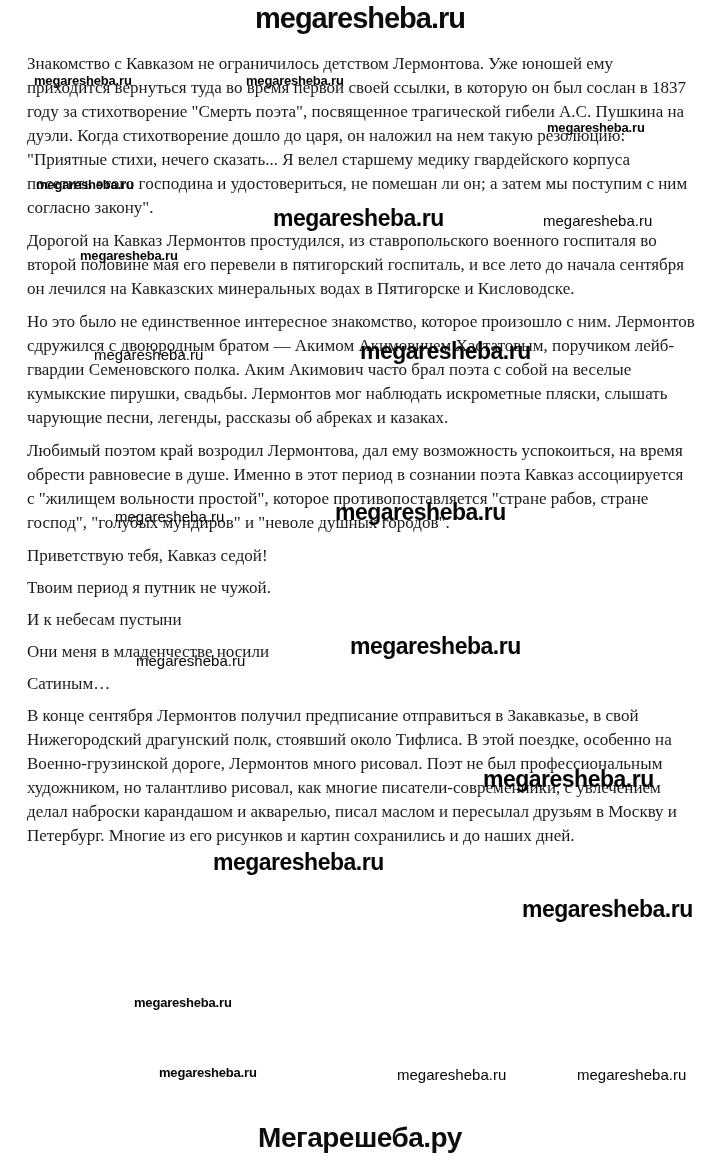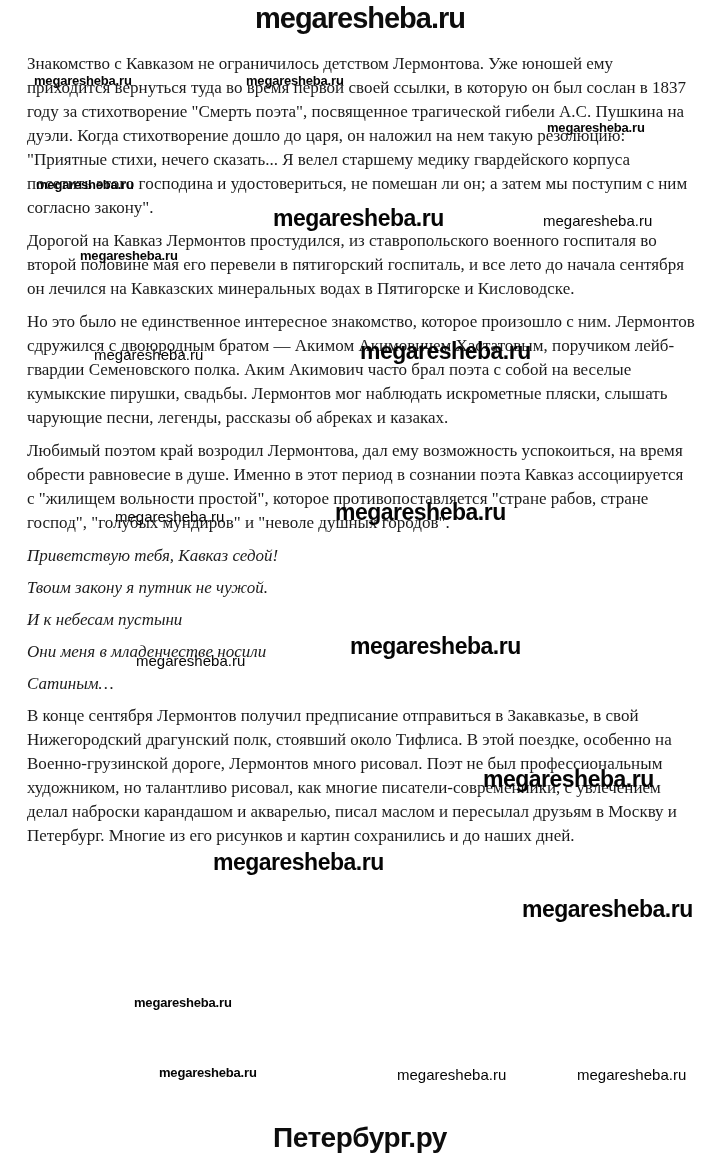--- a/index.html
+++ b/index.html
@@ -28,21 +28,20 @@
     position: absolute;
     top: 52px; left: 27px; width: 668px;
     font-family: "Liberation Serif", serif;
     font-size: 17px;
     line-height: 24px;
     color: #1b1b1b;
     text-align: left;
   }
   .article p { margin: 0 0 9px 0; }
   .article p.poem {
-    font-style: italic;
     margin: 0 0 8px 0;
   }
 
   .wm-layer { position: absolute; inset: 0; pointer-events: none; }
   .wm {
     position: absolute;
     white-space: nowrap;
     color: #050505;
     font-family: "Liberation Sans", sans-serif;
   }
@@ -67,21 +66,21 @@
 <div class="page">
 
   <div class="site-header">megaresheba.ru</div>
 
   <div class="article">
       <p class="para">Знакомство с Кавказом не ограничилось детством Лермонтова. Уже юношей ему приходится вернуться туда во время первой своей ссылки, в которую он был сослан в 1837 году за стихотворение "Смерть поэта", посвященное трагической гибели А.С. Пушкина на дуэли. Когда стихотворение дошло до царя, он наложил на нем такую резолюцию: "Приятные стихи, нечего сказать... Я велел старшему медику гвардейского корпуса посетить этого господина и удостовериться, не помешан ли он; а затем мы поступим с ним согласно закону".</p>
       <p class="para">Дорогой на Кавказ Лермонтов простудился, из ставропольского военного госпиталя во второй половине мая его перевели в пятигорский госпиталь, и все лето до начала сентября он лечился на Кавказских минеральных водах в Пятигорске и Кисловодске.</p>
       <p class="para">Но это было не единственное интересное знакомство, которое произошло с ним. Лермонтов сдружился с двоюродным братом — Акимом Акимовичем Хастатовым, поручиком лейб-гвардии Семеновского полка. Аким Акимович часто брал поэта с собой на веселые кумыкские пирушки, свадьбы. Лермонтов мог наблюдать искрометные пляски, слышать чарующие песни, легенды, рассказы об абреках и казаках.</p>
       <p class="para">Любимый поэтом край возродил Лермонтова, дал ему возможность успокоиться, на время обрести равновесие в душе. Именно в этот период в сознании поэта Кавказ ассоциируется с "жилищем вольности простой", которое противопоставляется "стране рабов, стране господ", "голубых мундиров" и "неволе душных городов".</p>
       <p class="poem">Приветствую тебя, Кавказ седой!</p>
-      <p class="poem">Твоим закону я путник не чужой.</p>
+      <p class="poem">Твоим период я путник не чужой.</p>
       <p class="poem">И к небесам пустыни</p>
       <p class="poem">Они меня в младенчестве носили</p>
       <p class="poem">Сатиным…</p>
       <p class="para">В конце сентября Лермонтов получил предписание отправиться в Закавказье, в свой Нижегородский драгунский полк, стоявший около Тифлиса. В этой поездке, особенно на Военно-грузинской дороге, Лермонтов много рисовал. Поэт не был профессиональным художником, но талантливо рисовал, как многие писатели-современники, с увлечением делал наброски карандашом и акварелью, писал маслом и пересылал друзьям в Москву и Петербург. Многие из его рисунков и картин сохранились и до наших дней.</p>
     </div>
 
   <div class="wm-layer">
       <span class="wm sb" style="left: 34px; top: 74px;">megaresheba.ru</span>
       <span class="wm sb" style="left: 246px; top: 74px;">megaresheba.ru</span>
       <span class="wm sb" style="left: 547px; top: 121px;">megaresheba.ru</span>
@@ -97,15 +96,15 @@
       <span class="wm rg" style="left: 136px; top: 653px;">megaresheba.ru</span>
       <span class="wm lb" style="left: 483px; top: 768px;">megaresheba.ru</span>
       <span class="wm lb" style="left: 213px; top: 851px;">megaresheba.ru</span>
       <span class="wm lb" style="left: 522px; top: 898px;">megaresheba.ru</span>
       <span class="wm sb" style="left: 134px; top: 996px;">megaresheba.ru</span>
       <span class="wm sb" style="left: 159px; top: 1066px;">megaresheba.ru</span>
       <span class="wm rg" style="left: 397px; top: 1067px;">megaresheba.ru</span>
       <span class="wm rg" style="left: 577px; top: 1067px;">megaresheba.ru</span>
     </div>
 
-  <div class="site-footer">Петербург.ру</div>
+  <div class="site-footer">Мегарешеба.ру</div>
 
 </div>
 
 </body></html>

